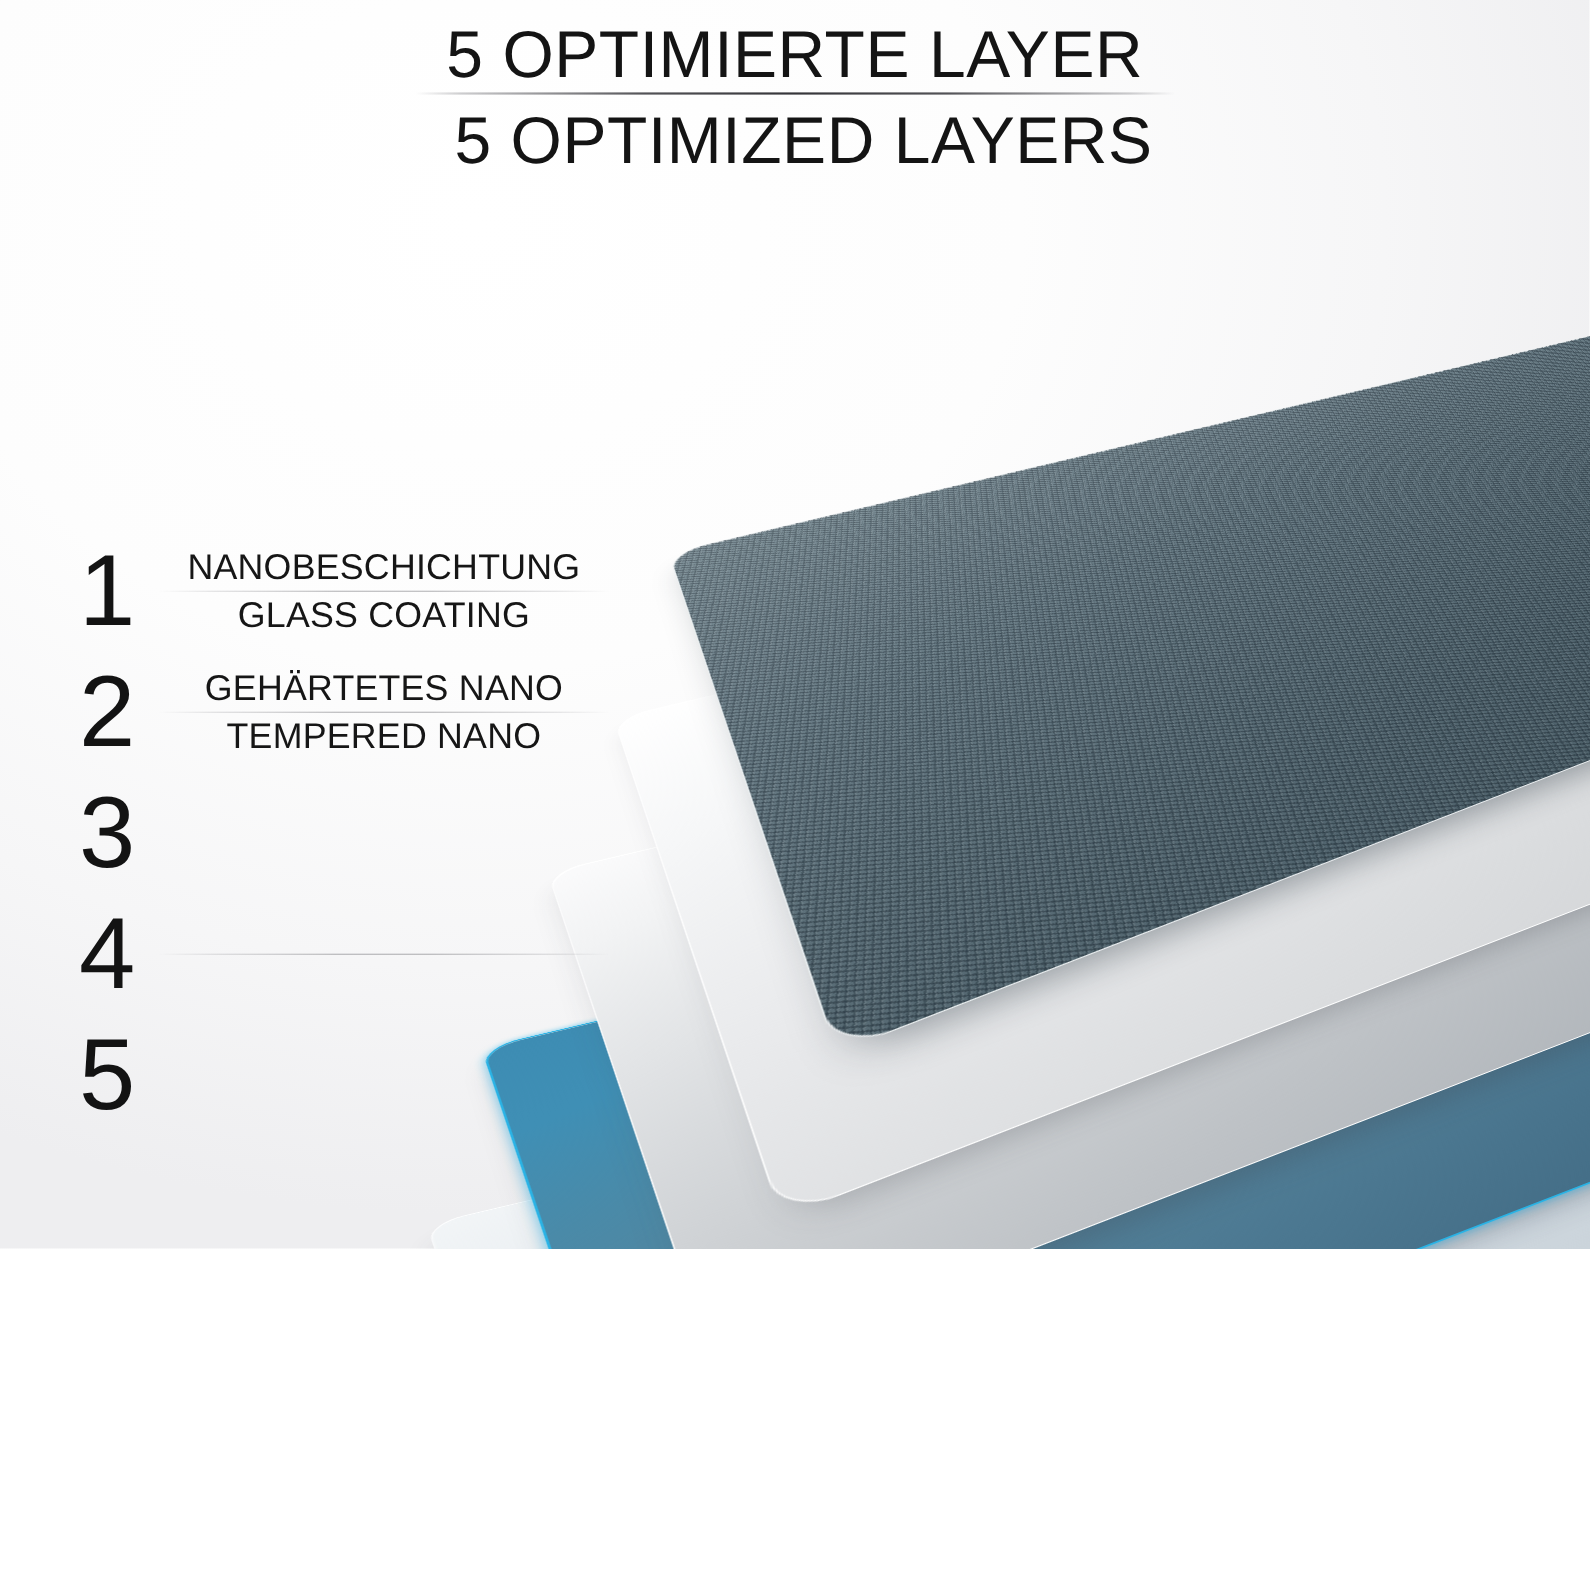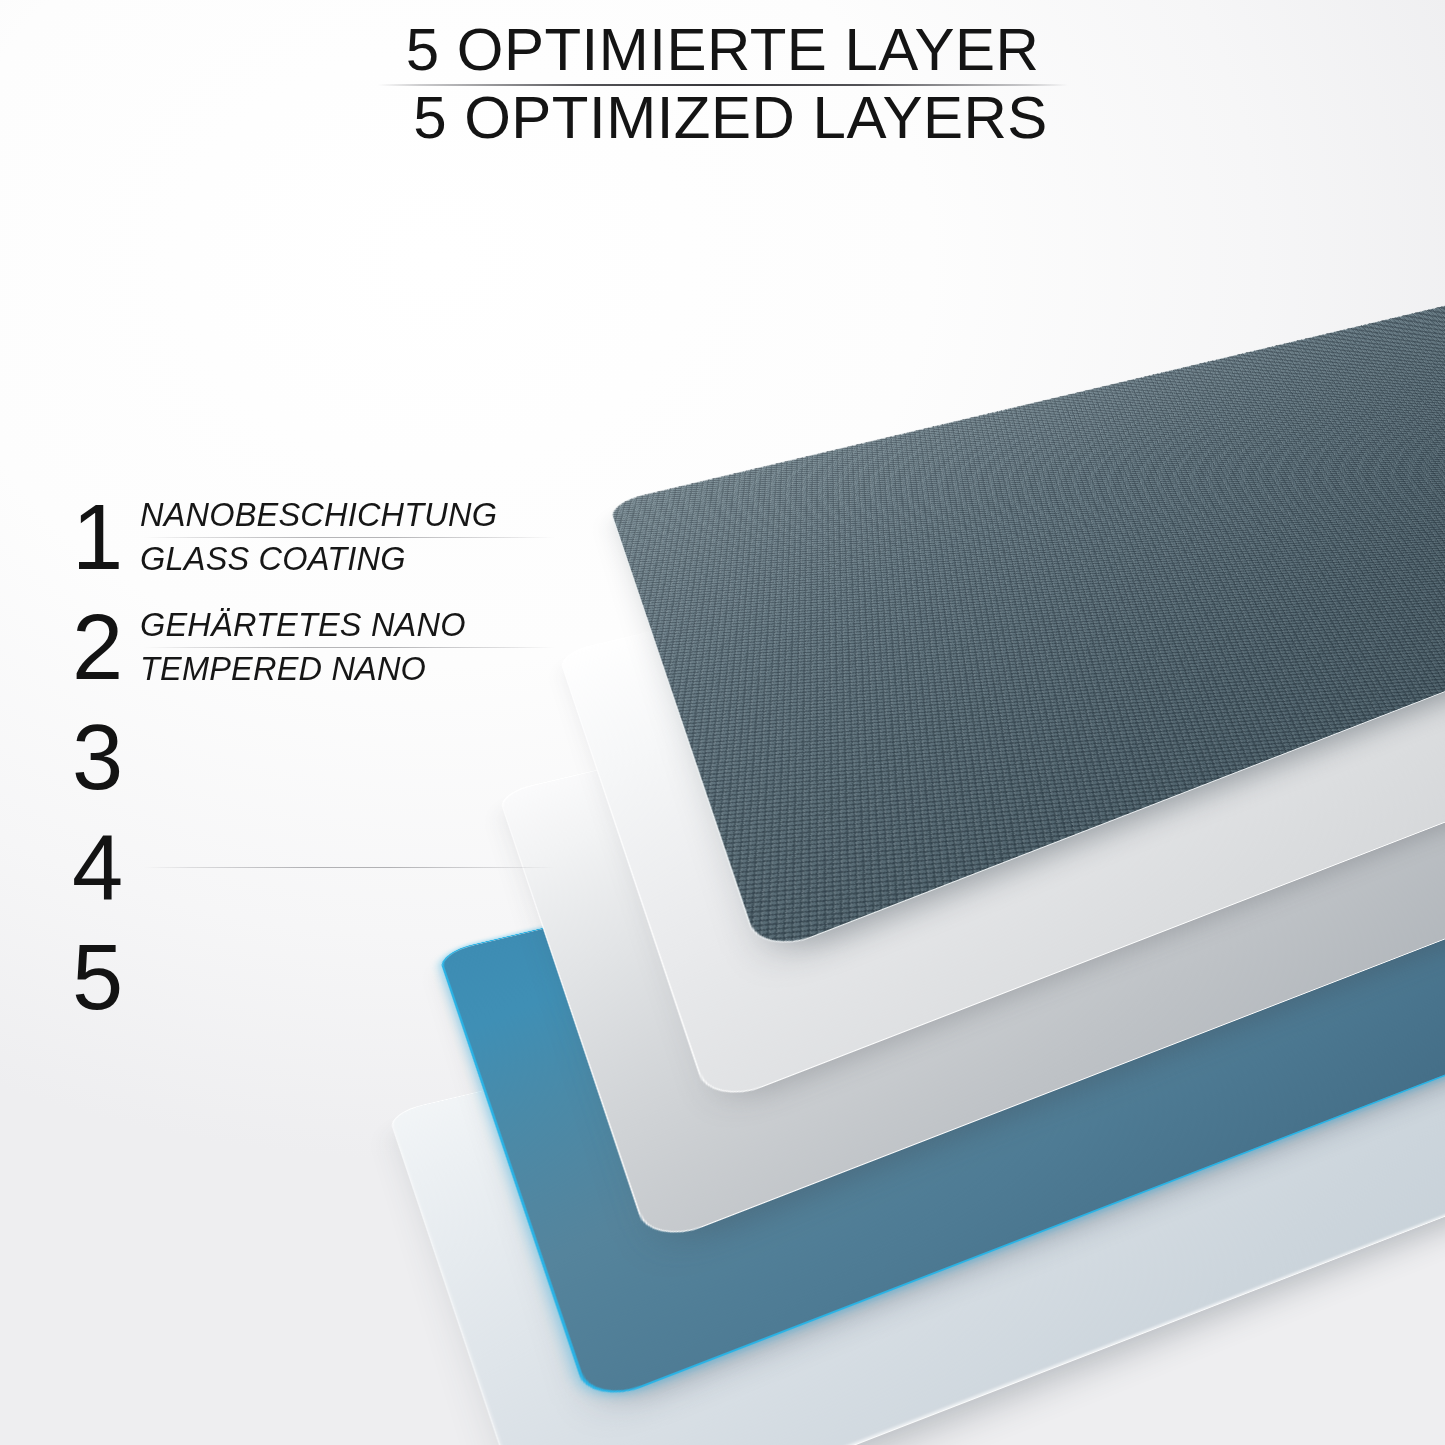--- a/index.html
+++ b/index.html
@@ -10,21 +10,21 @@
     width: 1445px;
     height: 1445px;
     overflow: hidden;
     font-family: "Liberation Sans", sans-serif;
     background: #ffffff;
   }
 
   #infographic {
     position: relative;
     width: 1445px;
-    height: 1445px;
+    height: 1135px;
     background:
       radial-gradient(ellipse 1100px 900px at 30% 18%, #ffffff 0%, #fdfdfd 45%, #f6f6f7 75%, #eeeef0 100%);
     overflow: hidden;
   }
 
   
   .title-block {
     position: absolute;
     left: 0;
     top: 18px;
@@ -33,20 +33,21 @@
   }
   .title-line {
     font-size: 60px;
     letter-spacing: 0.5px;
     color: #141414;
     font-weight: 400;
     line-height: 1.08;
     white-space: nowrap;
   }
   .title-line.second {
+    margin-top: 10px;
     padding-left: 16px;
   }
   .title-rule {
     width: 690px;
     height: 2px;
     margin: 1px auto 0 auto;
     background: linear-gradient(to right,
        rgba(150,150,155,0) 0%,
        rgba(90,90,96,0.30) 6%,
        rgba(35,35,40,0.78) 30%,
@@ -74,23 +75,22 @@
     flex: 0 0 78px;
     font-size: 92px;
     font-weight: 300;
     line-height: 1;
     color: #131313;
     text-align: center;
     letter-spacing: -1px;
   }
   .legend-texts {
     flex: 1 1 auto;
-    text-align: left;
+    text-align: center;
     padding-left: 4px;
-    font-style: italic;
   }
   .legend-de, .legend-en {
     font-size: 32.5px;
     color: #161616;
     font-weight: 400;
     letter-spacing: 0.2px;
     line-height: 1.18;
     white-space: nowrap;
   }
   .legend-rule {

